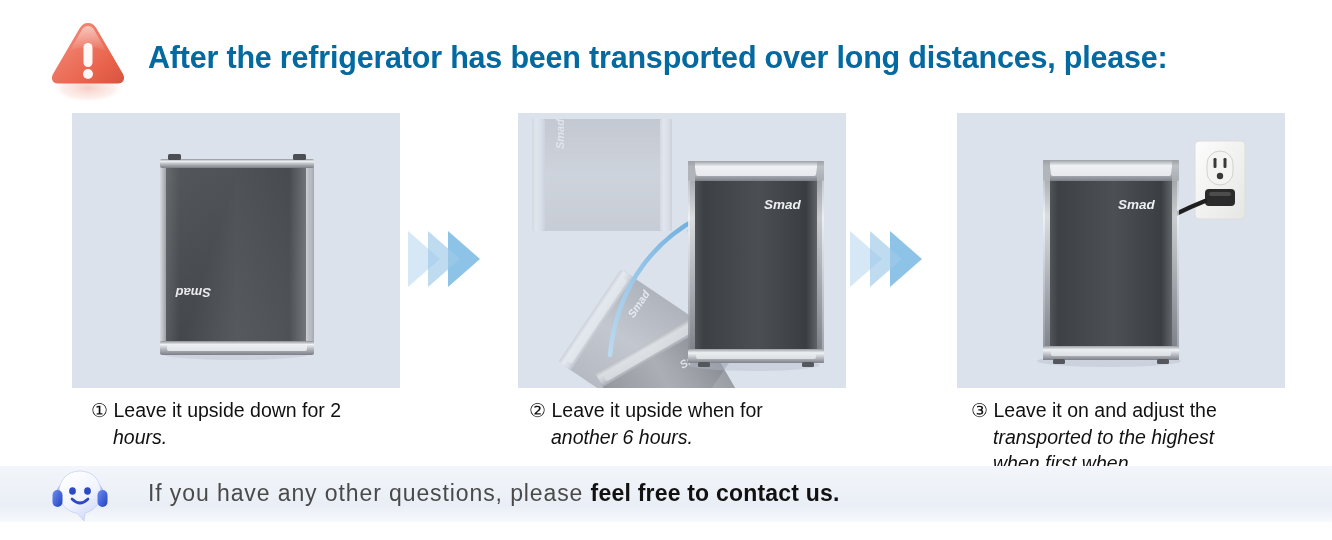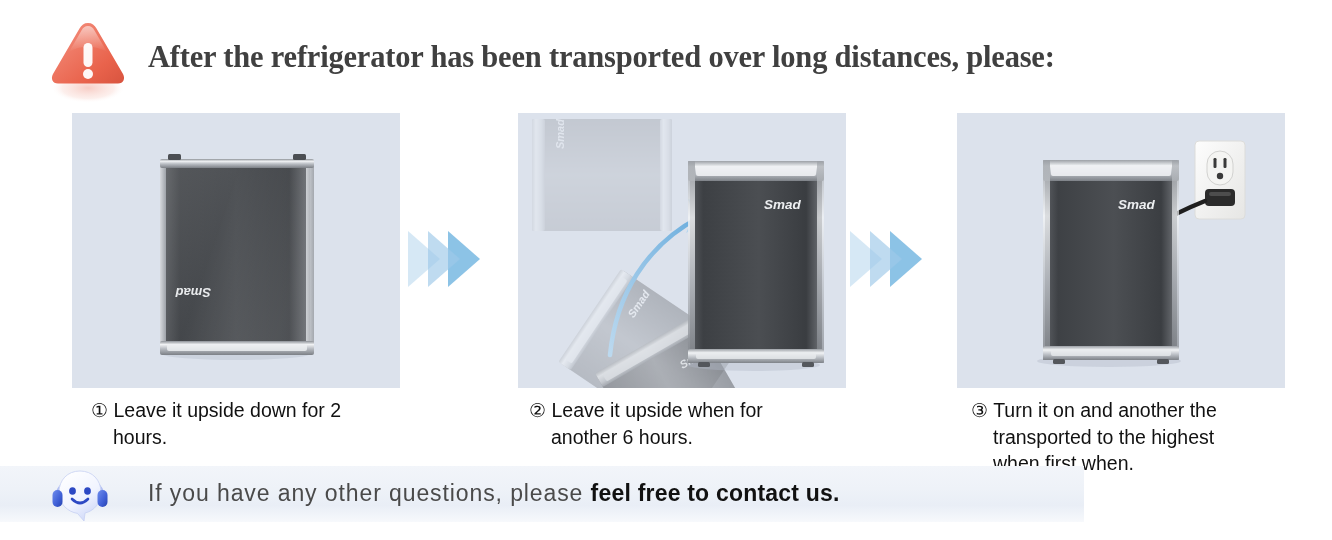--- a/index.html
+++ b/index.html
@@ -34,24 +34,24 @@
     width: 86px;
     height: 88px;
   }
 
   .header-title {
     position: absolute;
     left: 148px;
     top: 40px;
     font-size: 30.5px;
     font-weight: bold;
-    color: #404040;
+    color: #0369a1;
     letter-spacing: -0.2px;
     white-space: nowrap;
-    font-family: Liberation Serif, serif;
+    font-family: Liberation Sans, sans-serif;
   }
 
   
   .panels {
     position: absolute;
     left: 0; top: 113px;
     width: 1332px;
     height: 350px;
   }
 
@@ -109,28 +109,28 @@
   .caption.c2 { left: 518px; }
   .caption.c3 { left: 960px; }
 
   .caption .num {
     font-size: 19px;
   }
   .caption .ln {
     display: block;
     margin-left: 11px;
   }
-  .caption .ln2 { padding-left: 22px; }
+  .caption .ln2 { padding-left: 22px; font-style: italic; }
 
   
   .footer {
     position: absolute;
     left: 0;
     top: 466px;
-    width: 1084px;
+    width: 1332px;
     height: 56px;
     background: linear-gradient(180deg, #f2f5fa 0%, #eef2f8 40%, #e9eef6 70%, #f7f9fc 100%);
     display: flex;
     align-items: center;
   }
   .footer-avatar {
     position: absolute;
     left: 47px;
     top: -5px;
     width: 66px;
@@ -414,21 +414,21 @@
     <span class="ln">
       <span class="num">②</span>
       <span>Leave it upside when for</span>
     </span>
     <span class="ln ln2">another   6 hours.</span>
   </div>
 
   <div class="caption c3">
     <span class="ln">
       <span class="num">③</span>
-      <span>Turn it on and another the</span>
+      <span>Leave it on and adjust the</span>
     </span>
     <span class="ln ln2">transported to the highest</span>
     <span class="ln ln2">when first when.</span>
   </div>
 </div>
 
 <div class="footer">
 
   <div class="footer-avatar">
     <svg width="66" height="66" viewBox="0 0 66 66" class="fridge-svg">

